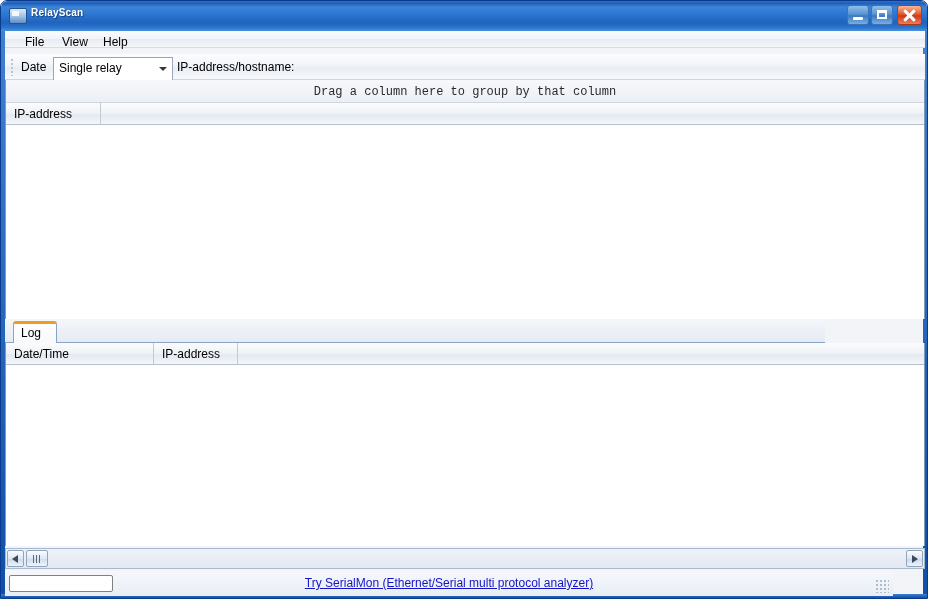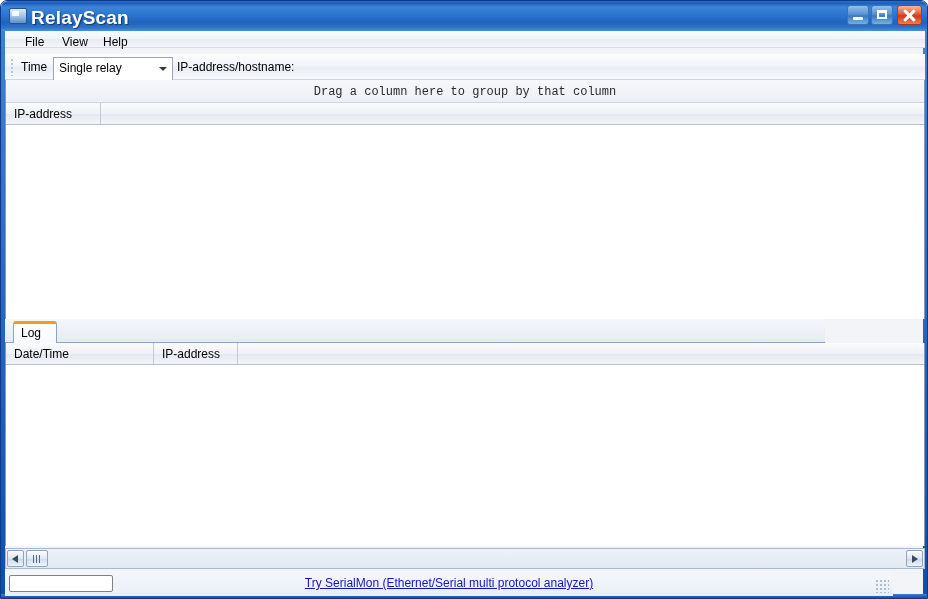--- a/index.html
+++ b/index.html
@@ -60,21 +60,21 @@
     content: "";
     position: absolute;
     left: 2px; top: 2px;
     width: 7px; height: 5px;
     background: #ffffff;
     opacity: .85;
   }
   #title-text {
     position: absolute;
     left: 30px; top: 6px;
-    font-size: 19px;
+    font-size: 10px;
     font-weight: bold;
     color: #ffffff;
     text-shadow: 1px 1px 1px rgba(0,0,0,.45);
     letter-spacing: .2px;
   }
   .winbtn {
     position: absolute;
     top: 4px;
     width: 22px; height: 20px;
     border: 1px solid #3c73b8;
@@ -331,21 +331,21 @@
   <div id="frame-bottom"></div>
 
   <div id="menubar">
     <div class="menuitem" style="left:14px">File</div>
     <div class="menuitem" style="left:51px">View</div>
     <div class="menuitem" style="left:92px">Help</div>
   </div>
 
   <div id="toolbar">
     <div id="tb-grip"></div>
-    <div id="tb-scan-label">Time</div>
+    <div id="tb-scan-label">Date</div>
     <div id="tb-combo">
       <div id="tb-combo-text">Single relay</div>
       <div id="tb-combo-arrow"></div>
     </div>
     <div id="tb-ip-label">IP-address/hostname:</div>
   </div>
 
   <div id="maingrid">
     <div id="group-panel">
       <div id="group-panel-text">Drag a column here to group by that column</div>

